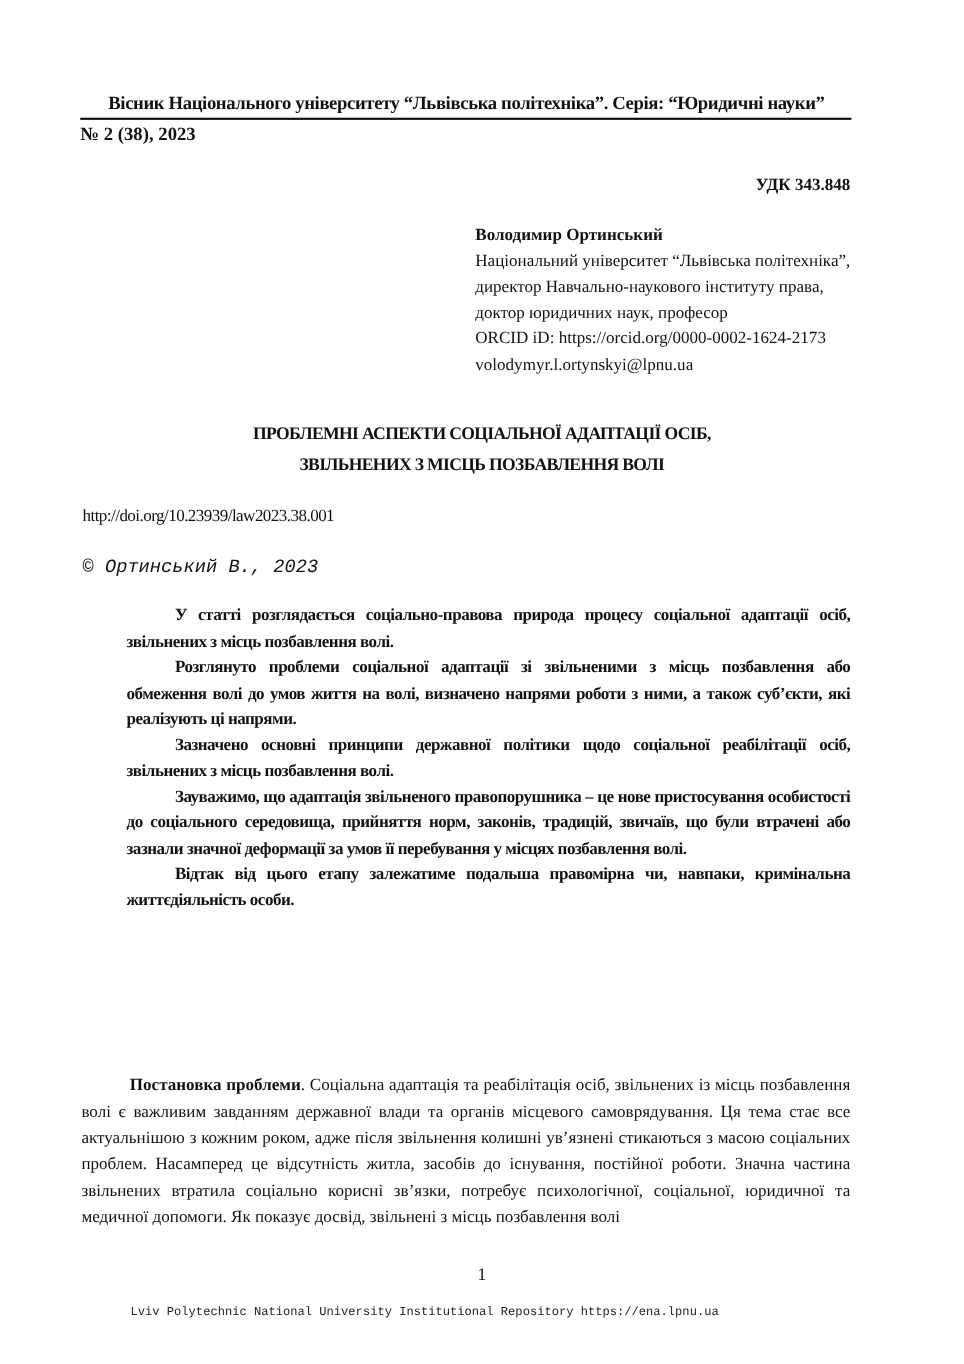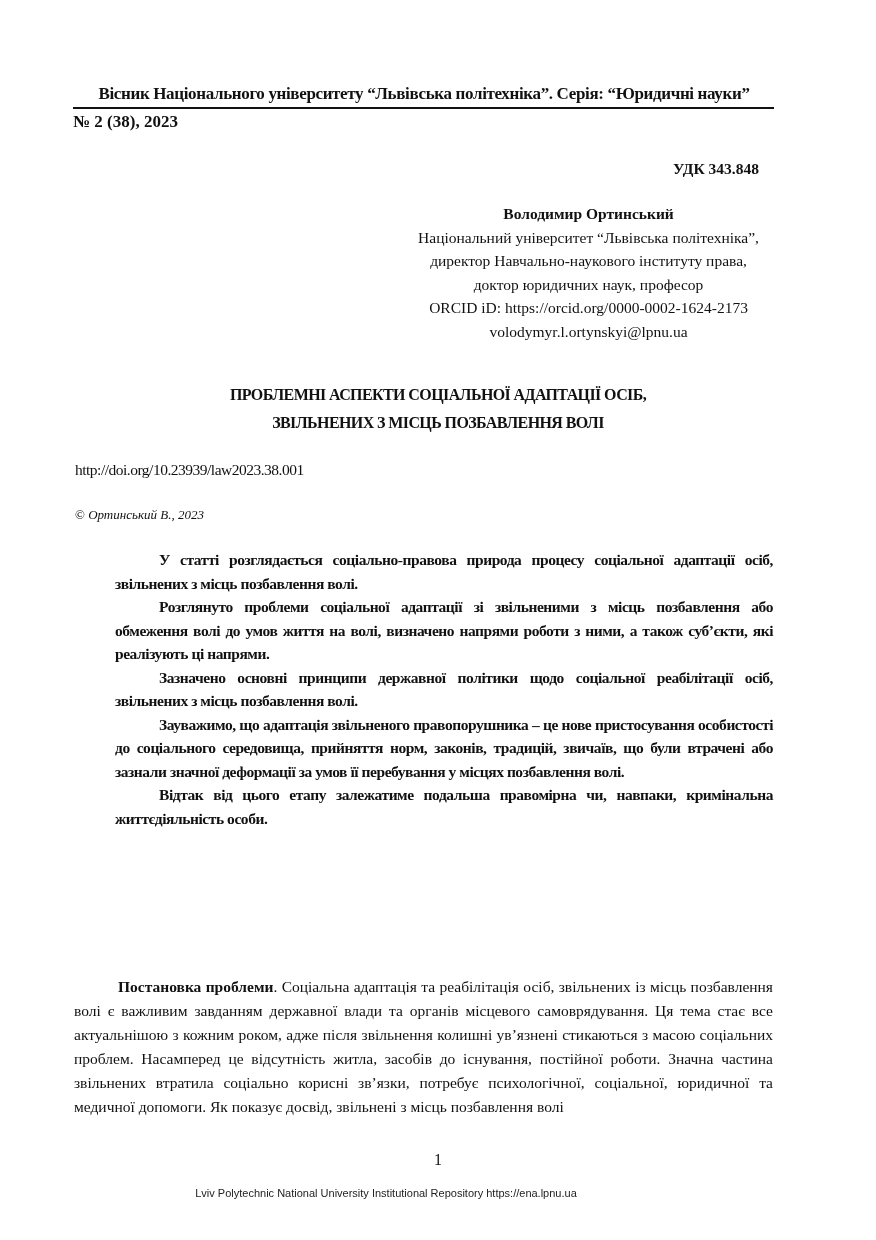--- a/index.html
+++ b/index.html
@@ -18,57 +18,57 @@
     .header-rule {
       left: 73px; width: 701px; top: 107px; height: 0;
       border-top: 2.5px solid #111111;
     }
     .issue {
       left: 73px; top: 112px; font-size: 17px; font-weight: bold; white-space: nowrap;
     }
 
     
     .right-block {
-      right: 117px; text-align: center; font-size: 15.5px; line-height: 23.5px;
+      right: 103px; text-align: left; font-size: 15.5px; line-height: 23.5px;
       white-space: nowrap;
     }
     .udk { top: 157px; font-weight: bold; }
     .author-block { top: 202px; }
     .author-name { font-weight: bold; }
 
     
     .article-title {
       left: 73px; width: 730px; top: 381px;
       font-size: 16px; font-weight: bold; text-align: center; line-height: 28px;
       letter-spacing: -0.6px;
     }
 
     .doi { left: 75px; top: 461px; font-size: 15.5px; letter-spacing: -0.5px; white-space: nowrap; }
-    .copyright { left: 75px; top: 507px; font-size: 13px; font-style: italic; white-space: nowrap; }
+    .copyright { left: 75px; top: 507px; font-size: 17px; font-style: italic; white-space: nowrap; font-family: Liberation Mono, monospace; }
 
     
     .abstract {
       left: 115px; width: 658px; top: 548px;
       font-size: 15.5px; font-weight: bold; line-height: 23.5px;
       text-align: justify; letter-spacing: -0.45px;
     }
     .abstract p { margin: 0; text-indent: 44px; }
 
     
     .body-text {
       left: 74px; width: 699px; top: 975px;
       font-size: 15.5px; line-height: 24px; text-align: justify;
     }
     .body-text p { margin: 0; text-indent: 44px; }
     .body-text b { font-weight: bold; }
 
     .page-number { left: 0; width: 876px; top: 1151px; text-align: center; font-size: 16px; }
     .repo-footer {
       left: 0; width: 772px; top: 1187px; text-align: center;
-      font-family: Liberation Sans, sans-serif; font-size: 11px; color: #222222;
+      font-family: Liberation Mono, monospace; font-size: 11px; color: #222222;
     }
   </style>
 </head>
 <body>
 
 <div class="abs journal-title">Вісник Національного університету “Львівська політехніка”. Серія: “Юридичні науки”</div>
 <div class="abs header-rule"></div>
 <div class="abs issue">№ 2 (38), 2023</div>
 
 <div class="abs right-block udk">УДК 343.848</div>

